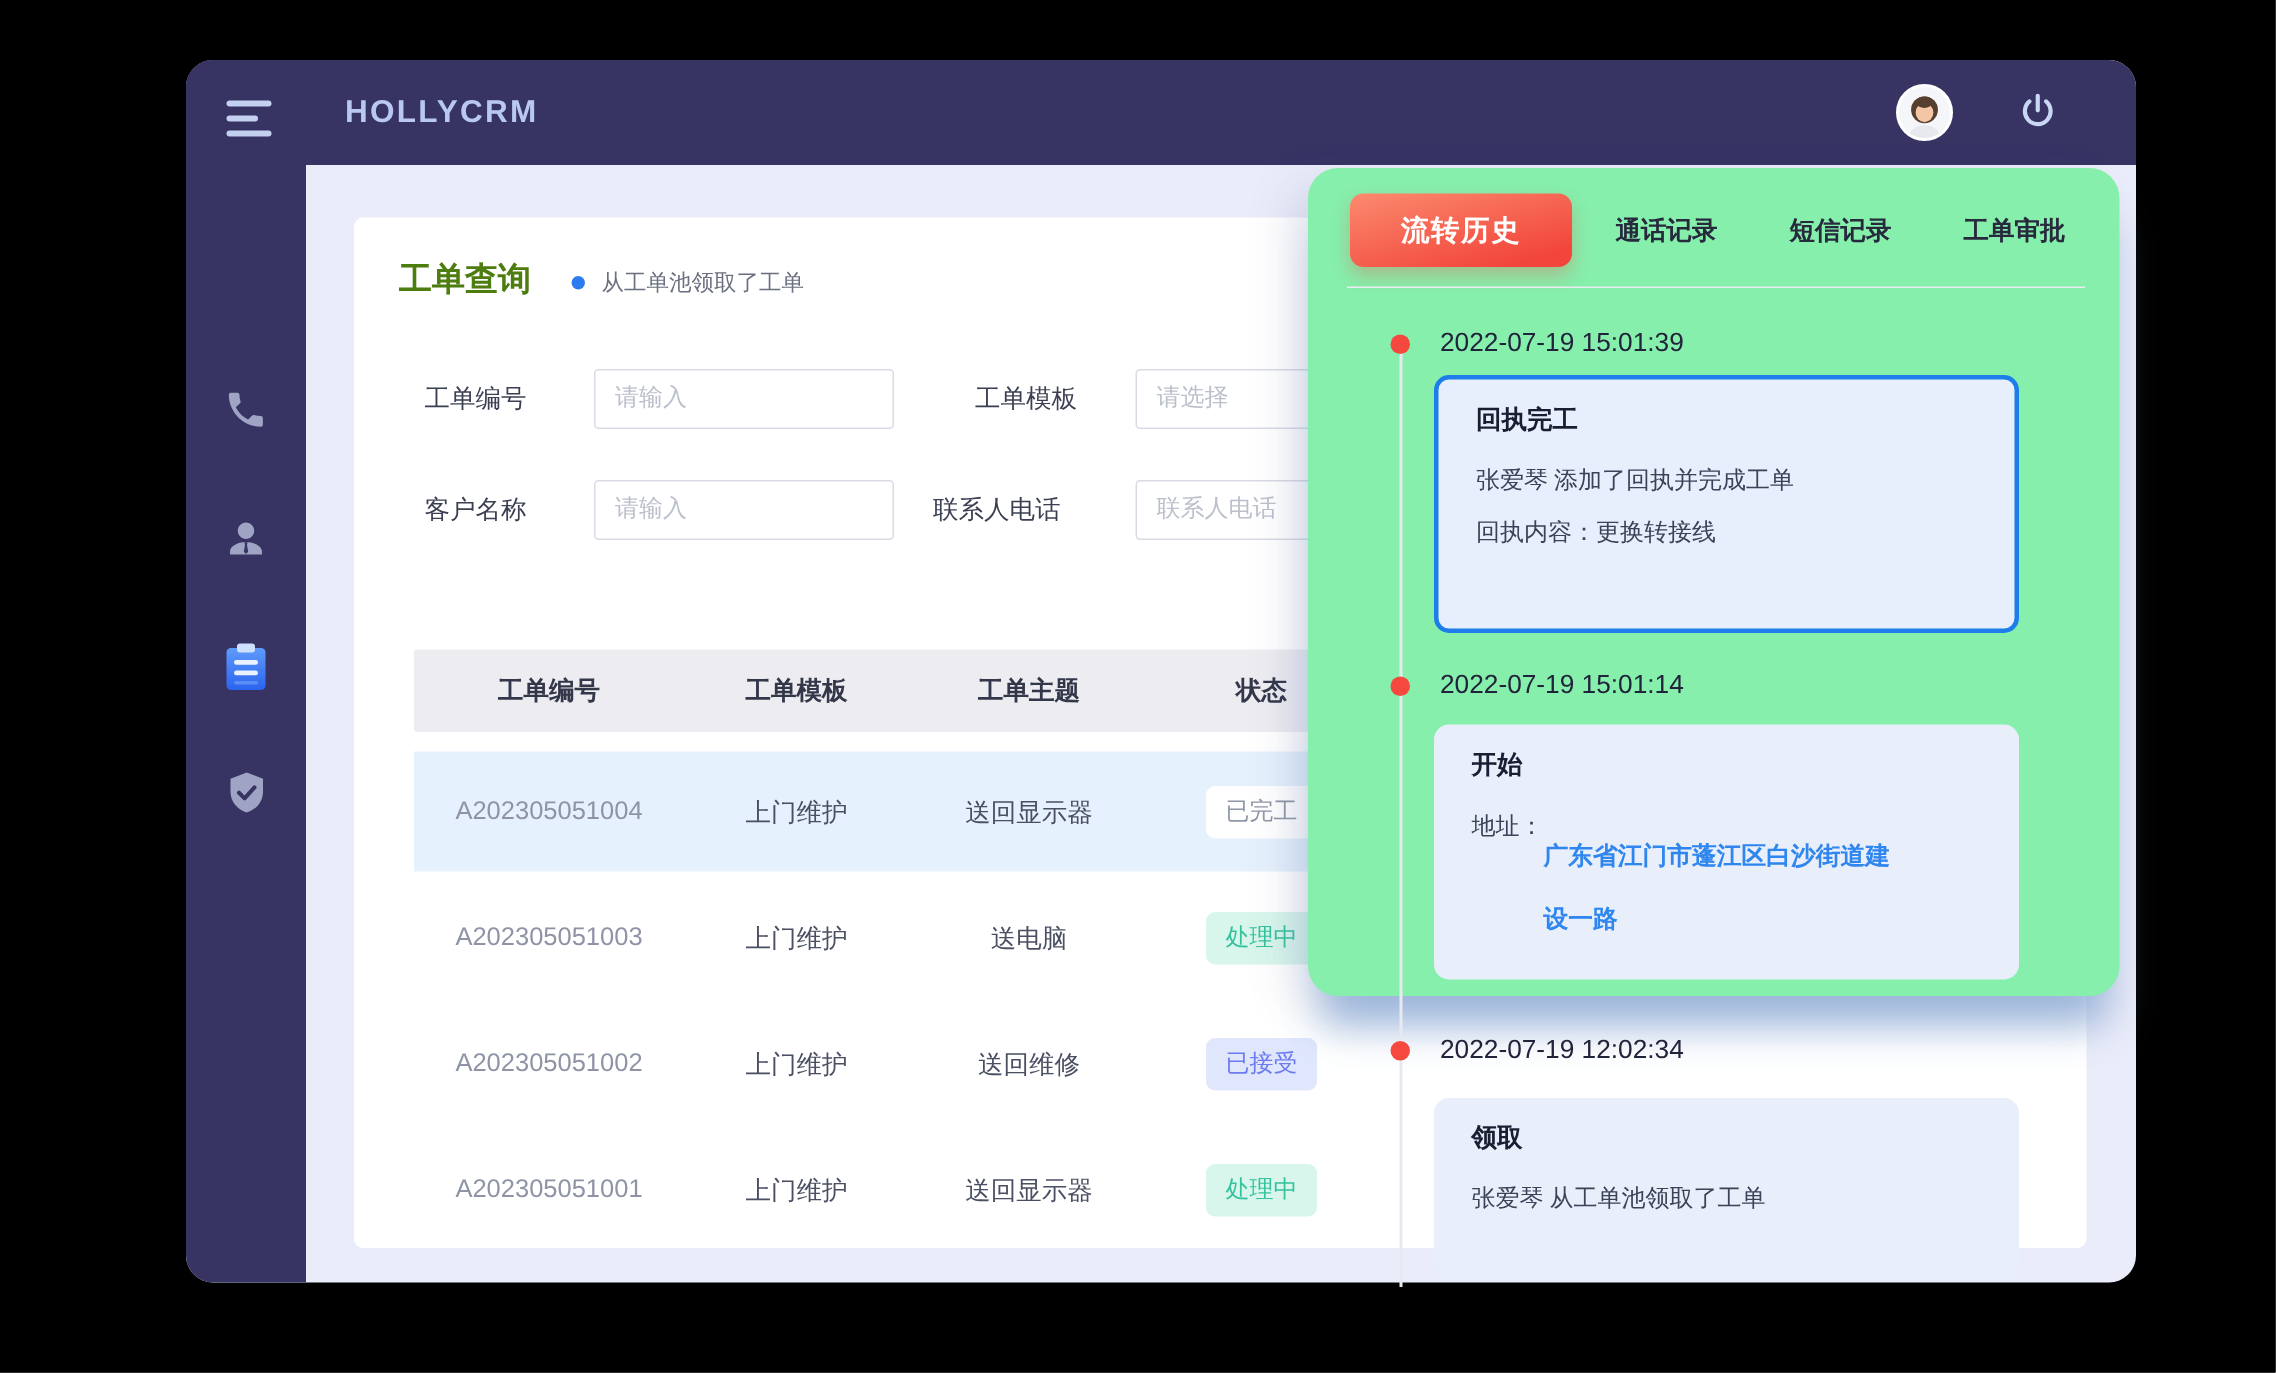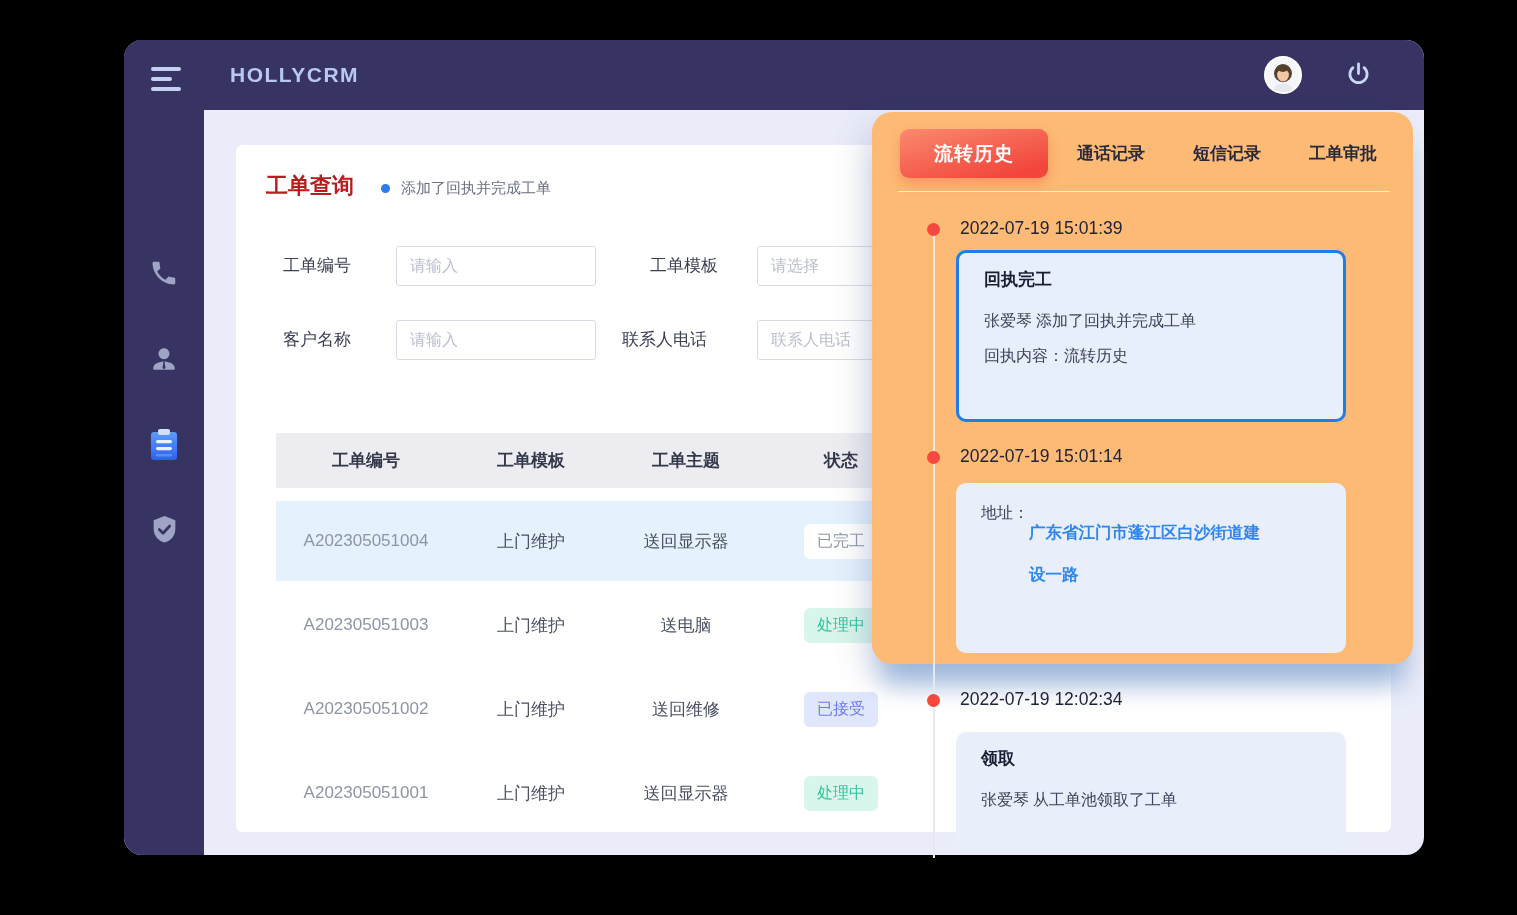--- a/index.html
+++ b/index.html
@@ -25,21 +25,21 @@
   .avatar { position:absolute; left:1140px; top:16px; width:38px; height:38px;
     border-radius:50%; background:#f5f6fa; overflow:hidden; border:2px solid #ffffff; }
   .power { position:absolute; left:1220px; top:20px; width:29px; height:29px; cursor:pointer; }
 
   .side-item { position:absolute; left:0; width:80px; height:58px;
     display:flex; align-items:center; justify-content:center; cursor:pointer; }
 
   
   .main-card { position:absolute; left:112px; top:105px; width:1155px; height:687px;
     background:#ffffff; border-radius:6px; }
-  .page-title { position:absolute; left:30px; top:26px; font-size:22px; font-weight:bold; color:#b91c1c; }
+  .page-title { position:absolute; left:30px; top:26px; font-size:22px; font-weight:bold; color:#4d7c0f; }
   .subtitle-row { position:absolute; left:145px; top:34px; display:flex; align-items:center; }
   .subtitle-dot { width:9px; height:9px; border-radius:50%; background:#2e7bf0; margin-right:11px; }
   .subtitle-text { font-size:15px; color:#6b7080; }
 
   .f-label { position:absolute; height:40px; line-height:40px; font-size:17px; color:#3b3f52; }
   .f-input { position:absolute; height:40px; width:200px; border:1px solid #d8dbe3; border-radius:3px;
     padding:0 13px; font-size:16px; color:#333; outline:none; background:#fff;
     font-family:"Liberation Sans","DejaVu Sans",sans-serif; }
   .f-input::placeholder { color:#bcc0cc; }
   .lab-r1a { left:47px;  top:101px; }
@@ -60,21 +60,21 @@
   .row-0 { top:356px; } .row-1 { top:440px; } .row-2 { top:524px;align-items:center; } .row-3 { top:608px; }
   .col1 { width:180px; } .col2 { width:150px; } .col3 { width:160px; } .col4 { width:150px; }
   .td { font-size:17px; text-align:center; }
   .c-id { color:#8e94a6; } .c-tpl,.c-subj { color:#4a4f63; }
   .badge { display:inline-block; padding:7px 13px; border-radius:6px; font-size:16px; }
   .badge-done       { background:#ffffff; color:#9097a8; }
   .badge-processing { background:#d9f6ec; color:#35c39e; }
   .badge-accepted   { background:#e0e7fd; color:#6c7bf0; }
 
   
-  .panel { position:absolute; left:872px; top:112px; width:541px; height:552px; background:#fdba74;
+  .panel { position:absolute; left:872px; top:112px; width:541px; height:552px; background:#86efac;
     border-radius:20px;
     box-shadow:0 28px 26px -8px rgba(142,172,214,0.85), -14px 10px 30px rgba(70,80,130,0.12); }
   .tab-active { position:absolute; left:28px; top:17px; width:148px; height:49px; border-radius:9px;
     background:linear-gradient(165deg,#fb8a6e 0%,#f2463c 85%); color:#fff; font-size:19px;
     font-weight:bold; letter-spacing:1px; display:flex; align-items:center; justify-content:center;
     cursor:pointer; box-shadow:0 6px 12px rgba(242,70,60,0.30); }
   .tab { position:absolute; top:17px; width:90px; height:49px; line-height:49px; text-align:center;
     font-size:17px; font-weight:bold; color:#272a3d; cursor:pointer; }
   .tab-2 { left:194px; } .tab-3 { left:310px; } .tab-4 { left:426px; }
   .tabs-divider { position:absolute; left:26px; top:79px; width:492px; height:1px; background:#ececf1; }
@@ -169,21 +169,21 @@
           <path d="M12 3.2v8" stroke="#c9d6f4" stroke-width="2.3" stroke-linecap="round"></path>
           <path d="M7.4 6.3a7.1 7.1 0 1 0 9.2 0" stroke="#c9d6f4" stroke-width="2.3" fill="none" stroke-linecap="round"></path>
         </svg>
       </div>
     </div>
 
     <div class="main-card">
       <div class="page-title">工单查询</div>
       <div class="subtitle-row">
         <span class="subtitle-dot"></span>
-        <span class="subtitle-text">添加了回执并完成工单</span>
+        <span class="subtitle-text">从工单池领取了工单</span>
       </div>
 
       <div class="f-label lab-r1a">工单编号</div>
       <input class="f-input inp-r1a" placeholder="请输入" style="">
       <div class="f-label lab-r1b">工单模板</div>
       <input class="f-input inp-r1b" placeholder="请选择" style="">
       <div class="f-label lab-r2a">客户名称</div>
       <input class="f-input inp-r2a" placeholder="请输入" style="">
       <div class="f-label lab-r2b">联系人电话</div>
       <input class="f-input inp-r2b" placeholder="联系人电话" style="">
@@ -230,26 +230,27 @@
     <div class="tab tab-4">工单审批</div>
     <div class="tabs-divider"></div>
 
     <div class="tl-line"></div>
 
     <span class="tl-dot dot-0"></span>
     <div class="tl-time time-0">2022-07-19 15:01:39</div>
     <div class="tl-card hl card-0">
       <div class="tc-title">回执完工</div>
       <div class="tc-line">张爱琴 添加了回执并完成工单</div>
-      <div class="tc-line">回执内容：流转历史</div>
+      <div class="tc-line">回执内容：更换转接线</div>
     </div>
 
     <span class="tl-dot dot-1"></span>
     <div class="tl-time time-1">2022-07-19 15:01:14</div>
     <div class="tl-card card-1">
+      <div class="tc-title">开始</div>
       <div class="addr-row">
         <span class="addr-label">地址：</span>
         <span class="addr-text">广东省江门市蓬江区白沙街道建设一路</span>
       </div>
     </div>
 
     <span class="tl-dot dot-2"></span>
     <div class="tl-time time-2">2022-07-19 12:02:34</div>
     <div class="tl-card card-2">
       <div class="tc-title">领取</div>

